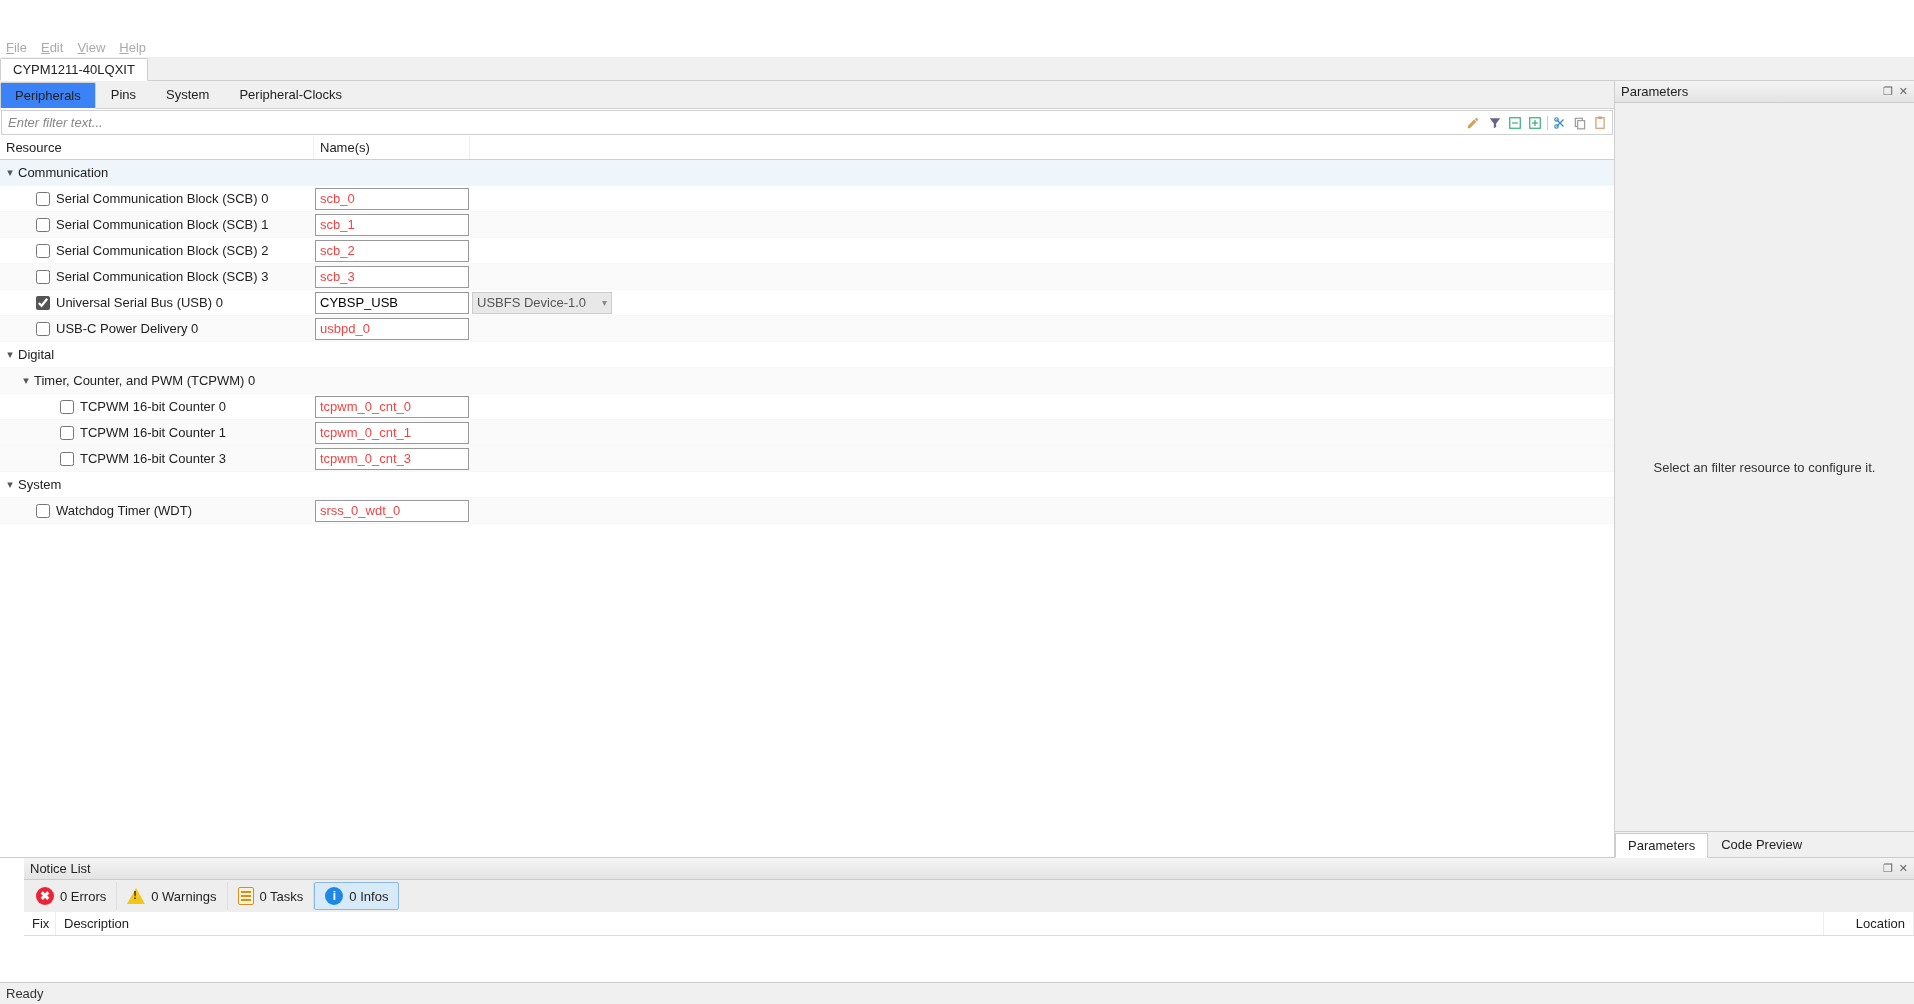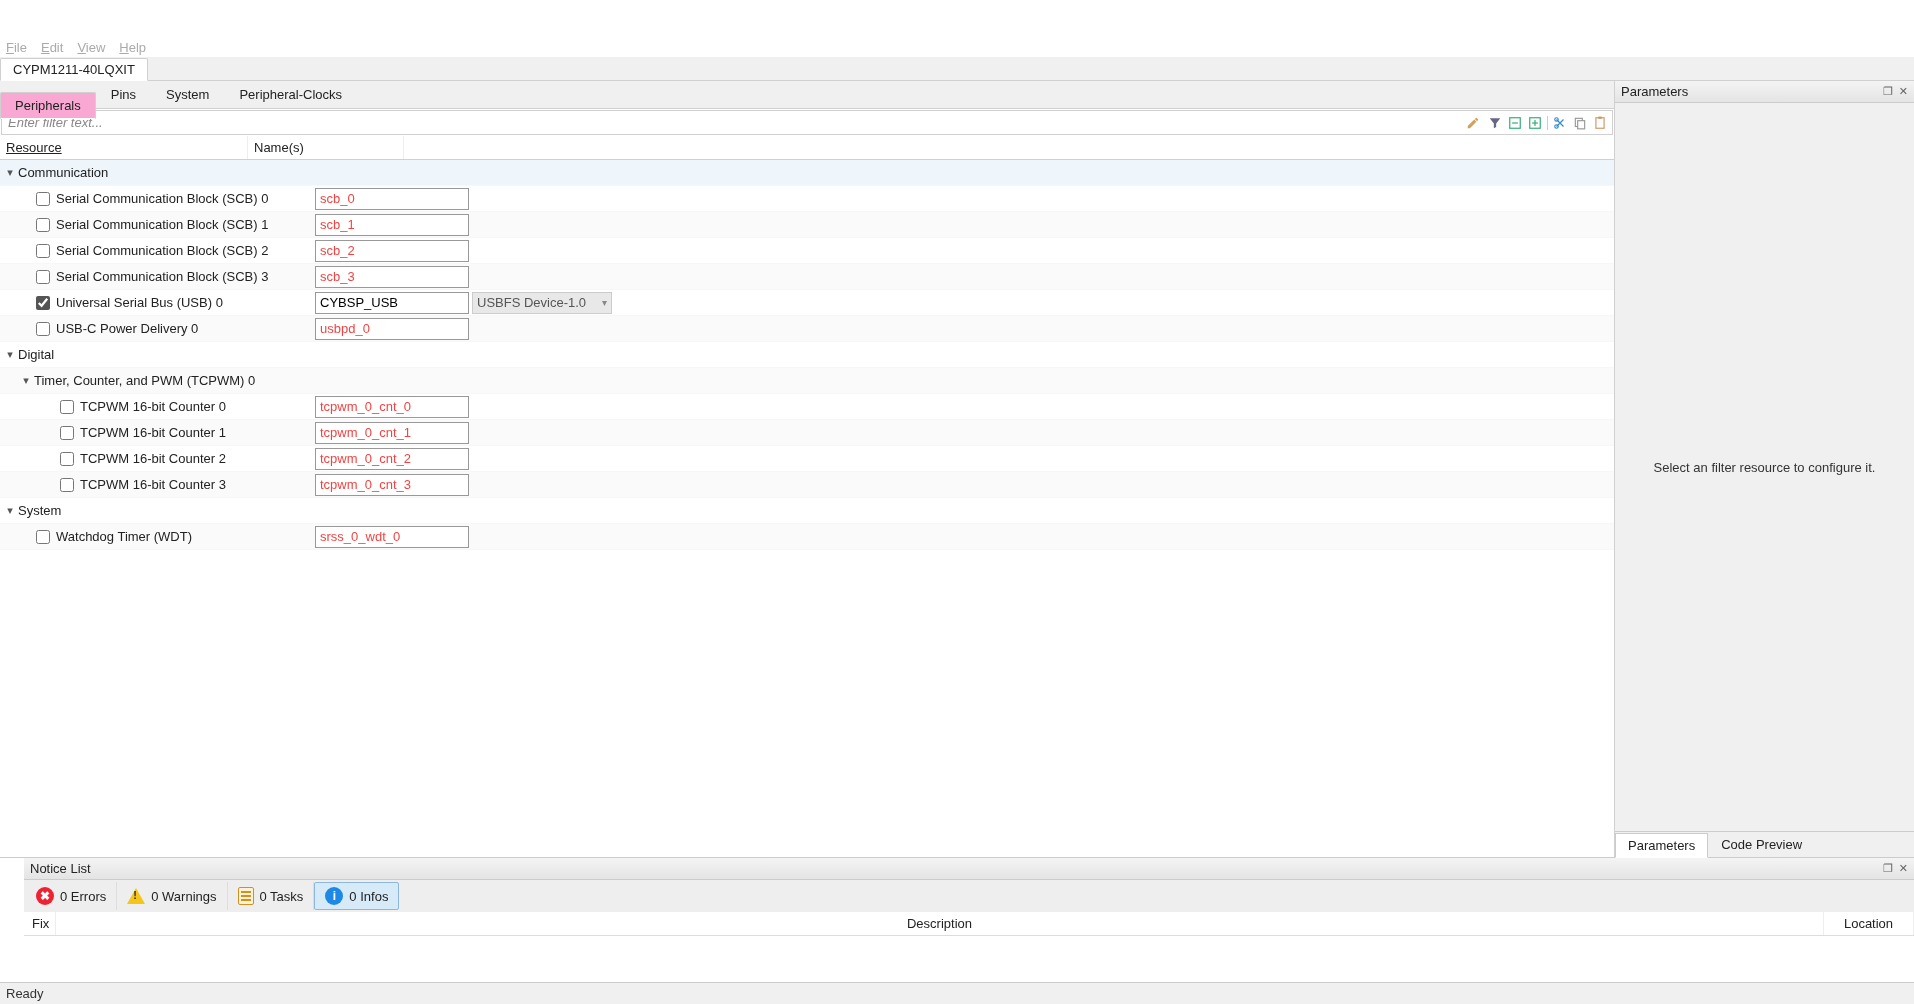--- a/index.html
+++ b/index.html
@@ -16,34 +16,34 @@
 .device-tab { background:#fff; border:1px solid #d0d0d0; border-bottom:1px solid #fff; padding:3px 12px; position:relative; top:1px; border-top-left-radius:2px; border-top-right-radius:2px; }
 
 
 .main-row { flex:1; display:flex; min-height:0; }
 .main-left { flex:1; display:flex; flex-direction:column; min-width:0; }
 .main-right { width:300px; display:flex; flex-direction:column; border-left:1px solid #d0d0d0; background:#f0f0f0; }
 
 
 .config-tabs { display:flex; background:#f0f0f0; border-bottom:1px solid #d0d0d0; }
 .config-tab { padding:5px 14px; border:1px solid transparent; cursor:pointer; }
-.config-tab.active { background:#f9a8d4; border:1px solid #d0d0d0; border-bottom:1px solid #fff; position:relative; top:11px; border-top-left-radius:2px; border-top-right-radius:2px; }
+.config-tab.active { background:#3b82f6; border:1px solid #d0d0d0; border-bottom:1px solid #fff; position:relative; top:1px; border-top-left-radius:2px; border-top-right-radius:2px; }
 
 
 .filter-row { display:flex; align-items:center; border:1px solid #d0d0d0; margin:1px; }
 .filter-input { flex:1; border:none; outline:none; padding:4px 6px; color:#ef4444; font-style:italic; }
 .filter-input::placeholder { color:#888; font-style:italic; }
 .pencil-icon { width:20px; height:20px; display:flex; align-items:center; justify-content:center; color:#c0a050; }
 .toolbar-icons { display:flex; gap:4px; padding:0 4px; align-items:center; }
 .toolbar-icons .ic { width:16px; height:16px; display:flex; align-items:center; justify-content:center; cursor:pointer; }
 
 
 .col-hdr { display:flex; border-bottom:1px solid #d0d0d0; background:#fff; }
 .col-hdr > div { padding:4px 6px; }
-.col-resource { width:248px; border-right:1px solid #eee;text-decoration:underline;}
+.col-resource { width:314px; border-right:1px solid #eee;}
 .col-names { width:156px; border-right:1px solid #eee;}
 .col-personality { flex:1; }
 
 
 .tree { flex:1; overflow:auto; }
 .row { display:flex; align-items:center; height:26px; border-bottom:1px solid #f7f7f7; }
 .row.alt { background:#fafafa; }
 .row.group0 { background:#eef5fb; }
 .c-resource { width:314px; display:flex; align-items:center; padding-left:4px; overflow:hidden; }
 .c-names { width:156px; padding:1px; }
@@ -72,21 +72,21 @@
 .nf:last-child { border-right:none; }
 .nf.active { background:#d6eaf8; border:1px solid #8cb8e0; border-radius:2px; }
 .circ { width:18px; height:18px; border-radius:50%; display:flex; align-items:center; justify-content:center; color:#fff; font-weight:bold; font-size:12px; }
 .circ.err { background:#e23; }
 .tri { width:0; height:0; border-left:9px solid transparent; border-right:9px solid transparent; border-bottom:16px solid #f5c518; position:relative; }
 .tri::after { content:"!"; position:absolute; left:-3px; top:1px; color:#333; font-weight:bold; font-size:11px; }
 .task-ic { width:16px; height:18px; border:1px solid #d29020; background:#fff3d6; border-radius:2px; position:relative; }
 .task-ic::before { content:""; position:absolute; left:2px; top:3px; width:10px; height:2px; background:#d29020; box-shadow:0 4px #d29020, 0 8px #d29020; }
 .circ.info { background:#1e88e5; }
 .notice-cols { display:flex; border-bottom:1px solid #ddd; }
-.notice-cols > div { padding:4px 8px; border-right:1px solid #eee;text-align:center; }
+.notice-cols > div { padding:4px 8px; border-right:1px solid #eee; }
 .nc-fix { width:32px; }
 .nc-desc { flex:1; }
 .nc-loc { width:90px; text-align:right; border-right:none;}
 .notice-body { height:46px; }
 
 
 .statusbar { background:#f0f0f0; border-top:1px solid #ccc; padding:3px 6px; color:#333; }
 
 svg { display:block; }
 </style>
@@ -260,29 +260,20 @@
       </div>
       <div class="row alt">
         <div class="c-resource">
             <span class="ind" style="width:56px"></span>
             <input type="checkbox" class="chk" style="">
             <span>TCPWM 16-bit Counter 1</span>
           </div>
         <div class="c-names"><input class="name-field dim" value="tcpwm_0_cnt_1" style=""></div>
         <div class="c-personality"></div>
       </div>
-      <div class="row">
-        <div class="c-resource">
-            <span class="ind" style="width:56px"></span>
-            <input type="checkbox" class="chk" style="">
-            <span>TCPWM 16-bit Counter 2</span>
-          </div>
-        <div class="c-names"><input class="name-field dim" value="tcpwm_0_cnt_2" style=""></div>
-        <div class="c-personality"></div>
-      </div>
       <div class="row alt">
         <div class="c-resource">
             <span class="ind" style="width:56px"></span>
             <input type="checkbox" class="chk" style="">
             <span>TCPWM 16-bit Counter 3</span>
           </div>
         <div class="c-names"><input class="name-field dim" value="tcpwm_0_cnt_3" style=""></div>
         <div class="c-personality"></div>
       </div>
 

